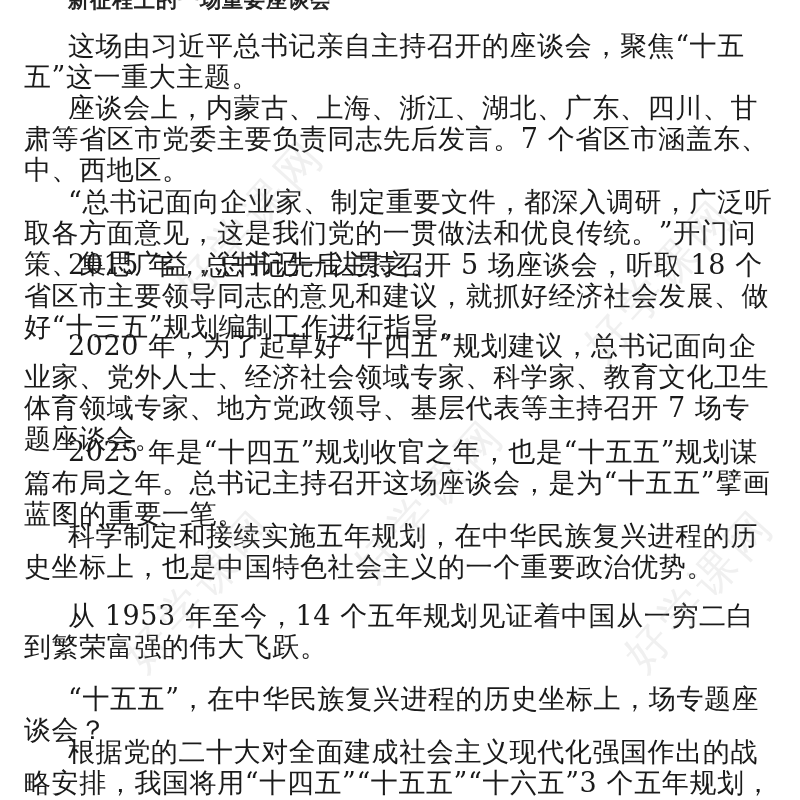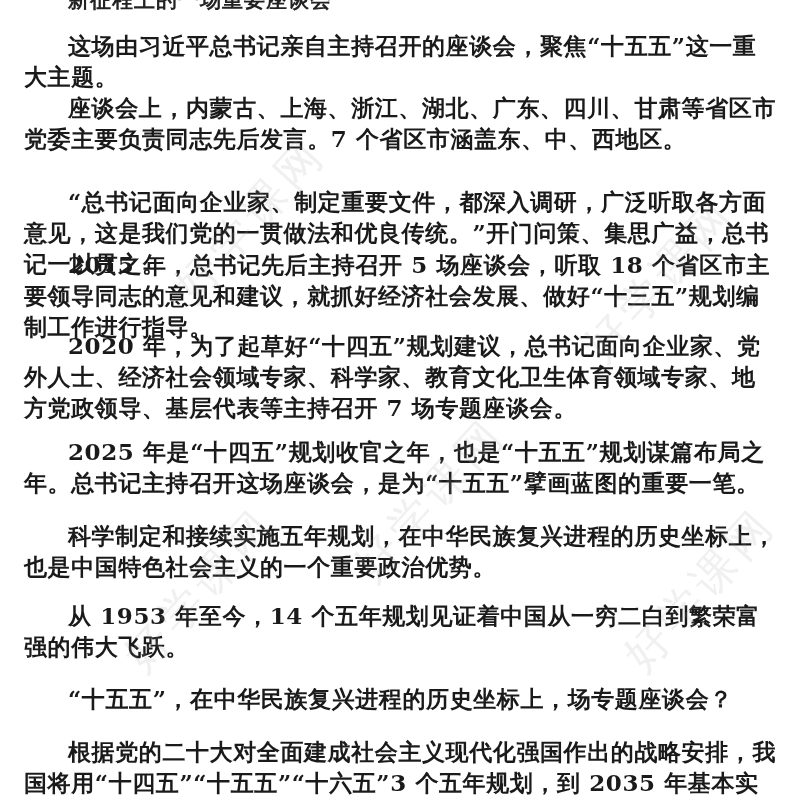--- a/index.html
+++ b/index.html
@@ -29,26 +29,25 @@
       font-size: 21px;
       font-weight: bold;
       letter-spacing: 1px;
       white-space: nowrap;
       color: #222;
     }
     .para {
       position: absolute;
       left: 24px;
       width: 752px;
-      font-size: 23px;
+      font-size: 27px;
       line-height: 31px;
       text-indent: 44px;
       letter-spacing: 0.6px;
       margin: 0;
-      font-weight: bold;
     }
     .watermark {
       position: absolute;
       font-family: "DejaVu Sans", sans-serif;
       font-size: 44px;
       color: rgba(160,160,160,0.16);
       transform: rotate(-48deg);
       white-space: nowrap;
       pointer-events: none;
       letter-spacing: 6px;

